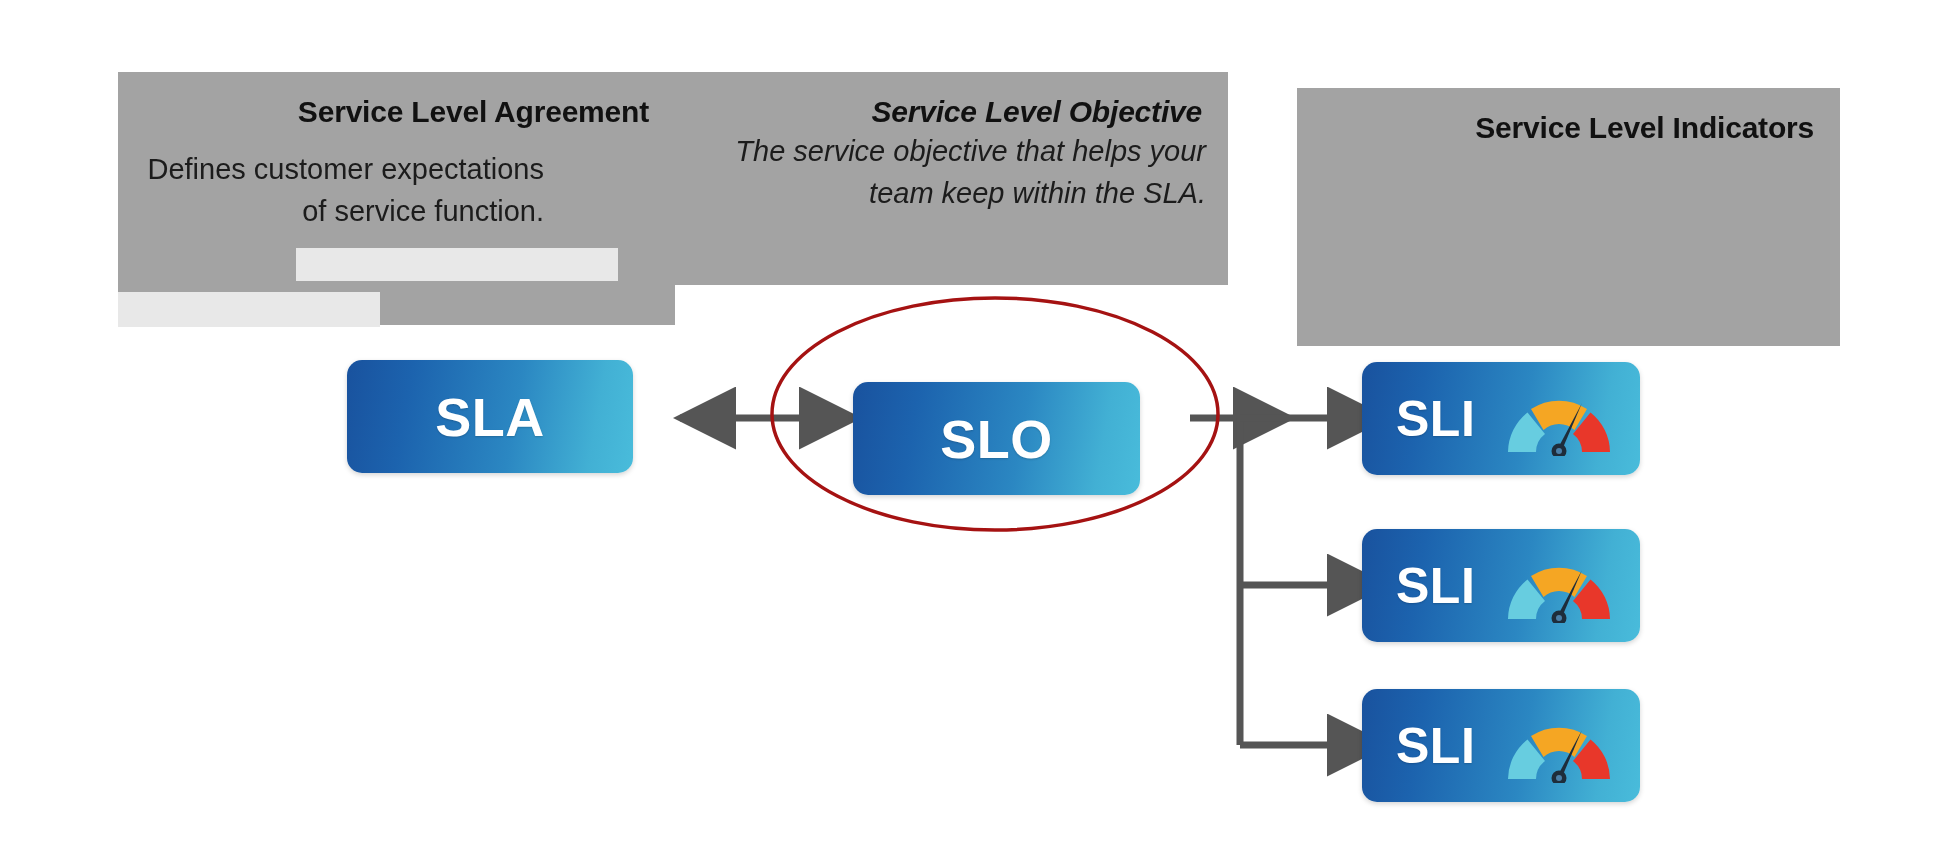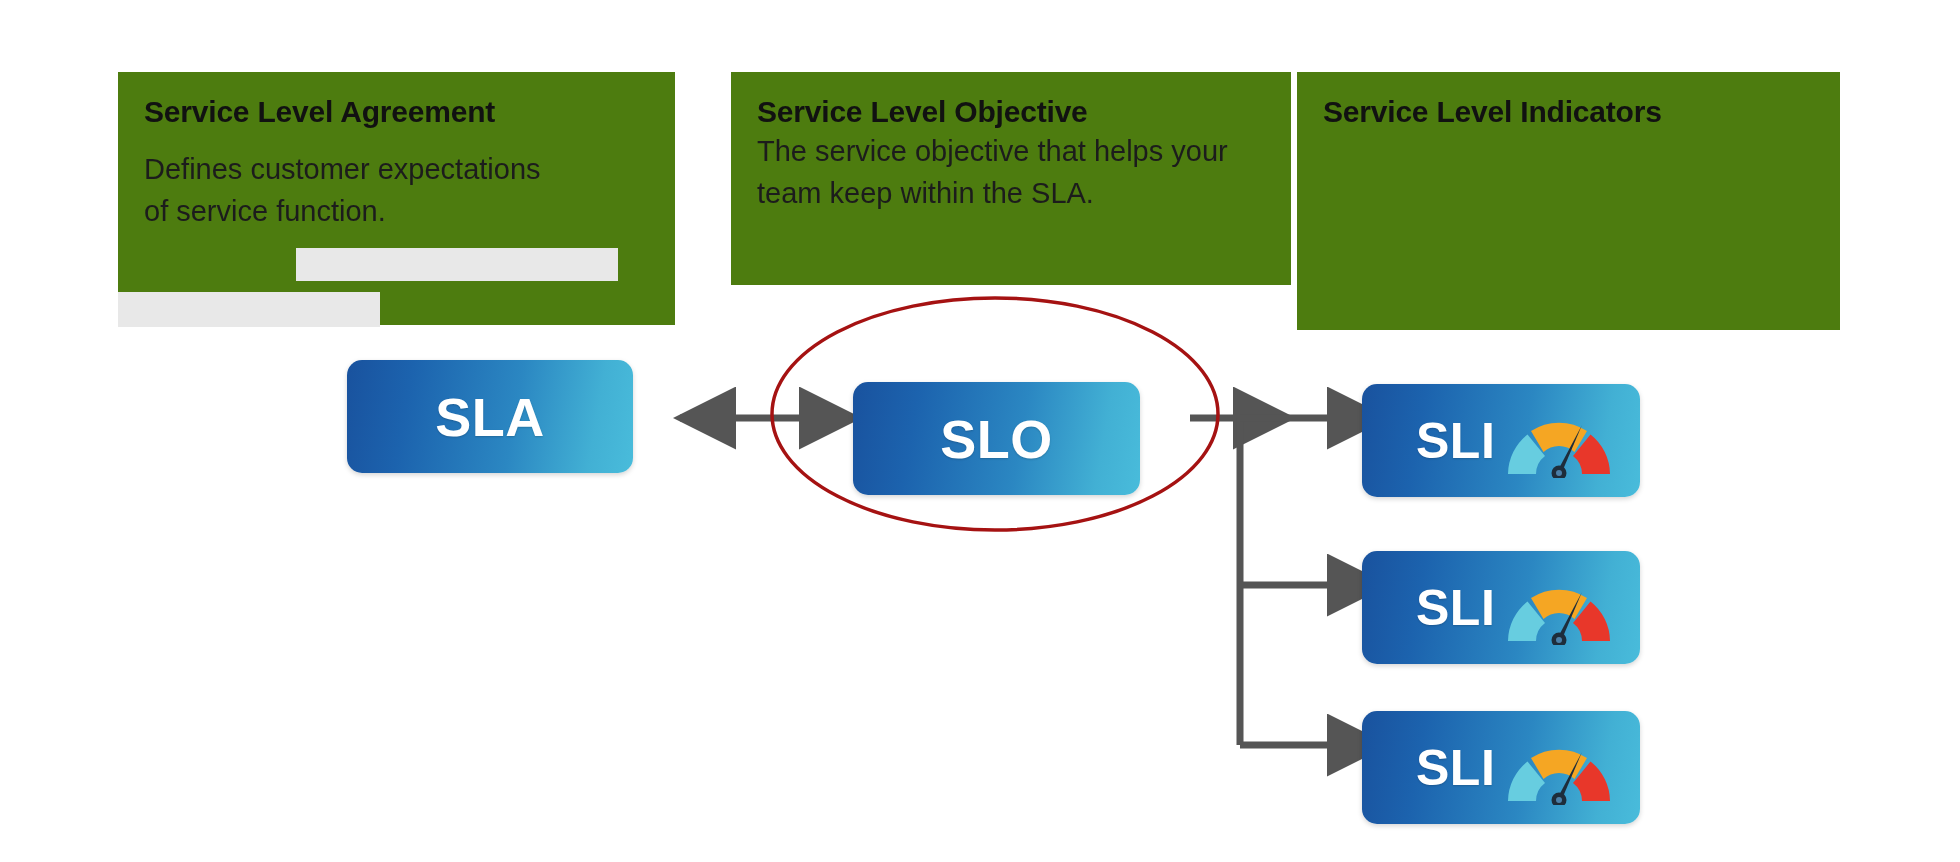--- a/index.html
+++ b/index.html
@@ -8,23 +8,24 @@
     background:#ffffff;
     font-family:"Liberation Sans", sans-serif;
     overflow:hidden;
     position:relative;
   }
   #stage{position:relative;width:1960px;height:862px;}
 
   
   .card{
     position:absolute;
-    background:#4d7c0f;
+    background:#a3a3a3;
     box-sizing:border-box;
     padding:22px 26px 18px 26px;
+    text-align:right;
   }
   .card-title{
     font-size:30px;
     font-weight:700;
     color:#111111;
     letter-spacing:-0.2px;
     line-height:1.18;
     margin:0 0 2px 0;
     white-space:nowrap;
   }
@@ -52,21 +53,21 @@
   }
   .node-label{
     color:#ffffff;
     font-weight:700;
     font-size:54px;
     letter-spacing:0.5px;
     line-height:1;
     text-shadow:0 1px 2px rgba(0,0,0,0.18);
   }
   .node.centered{justify-content:center;}
-  .node.sli{padding-left:54px;justify-content:flex-start;margin-top:22px;}
+  .node.sli{padding-left:34px;justify-content:flex-start;}
   .node.sli .node-label{font-size:50px;}
   .gauge-wrap{
     position:absolute;
     right:22px;
     top:50%;
     transform:translateY(-50%);
     width:118px;height:74px;
   }
   .gauge-wrap svg{display:block;width:118px;height:74px;}
 
@@ -79,26 +80,26 @@
 
 <div id="stage">
 
   <div class="card" style="left:118px;top:72px;width:557px;height:253px;">
     <div class="card-title">Service Level Agreement</div>
     <div class="card-body" style="width:400px;margin-top:20px;">Defines customer expectations of service function.</div>
     <div class="redact" style="left:178px;top:176px;width:322px;height:33px;"></div>
     <div class="redact" style="left:0px;top:220px;width:262px;height:35px;"></div>
   </div>
 
-  <div class="card" style="left:731px;top:72px;width:560px;height:213px;">
+  <div class="card" style="left:668px;top:72px;width:560px;height:213px;font-style:italic;">
     <div class="card-title">Service Level Objective</div>
     <div class="card-body" style="width:512px;">The service objective that helps your team keep within the SLA.</div>
   </div>
 
-  <div class="card" style="left:1297px;top:72px;width:543px;height:258px;">
+  <div class="card" style="left:1297px;top:88px;width:543px;height:258px;">
     <div class="card-title">Service Level Indicators</div>
   </div>
 
   <svg class="connectors" viewBox="0 0 1960 862">
     <defs>
       <marker id="arrowR" markerWidth="9" markerHeight="9" refX="1" refY="4.5" orient="auto" markerUnits="strokeWidth">
         <path d="M0,0 L9,4.5 L0,9 z" fill="#555555"></path>
       </marker>
       <marker id="arrowL" markerWidth="9" markerHeight="9" refX="8" refY="4.5" orient="auto-start-reverse" markerUnits="strokeWidth">
         <path d="M0,0 L9,4.5 L0,9 z" fill="#555555"></path>

